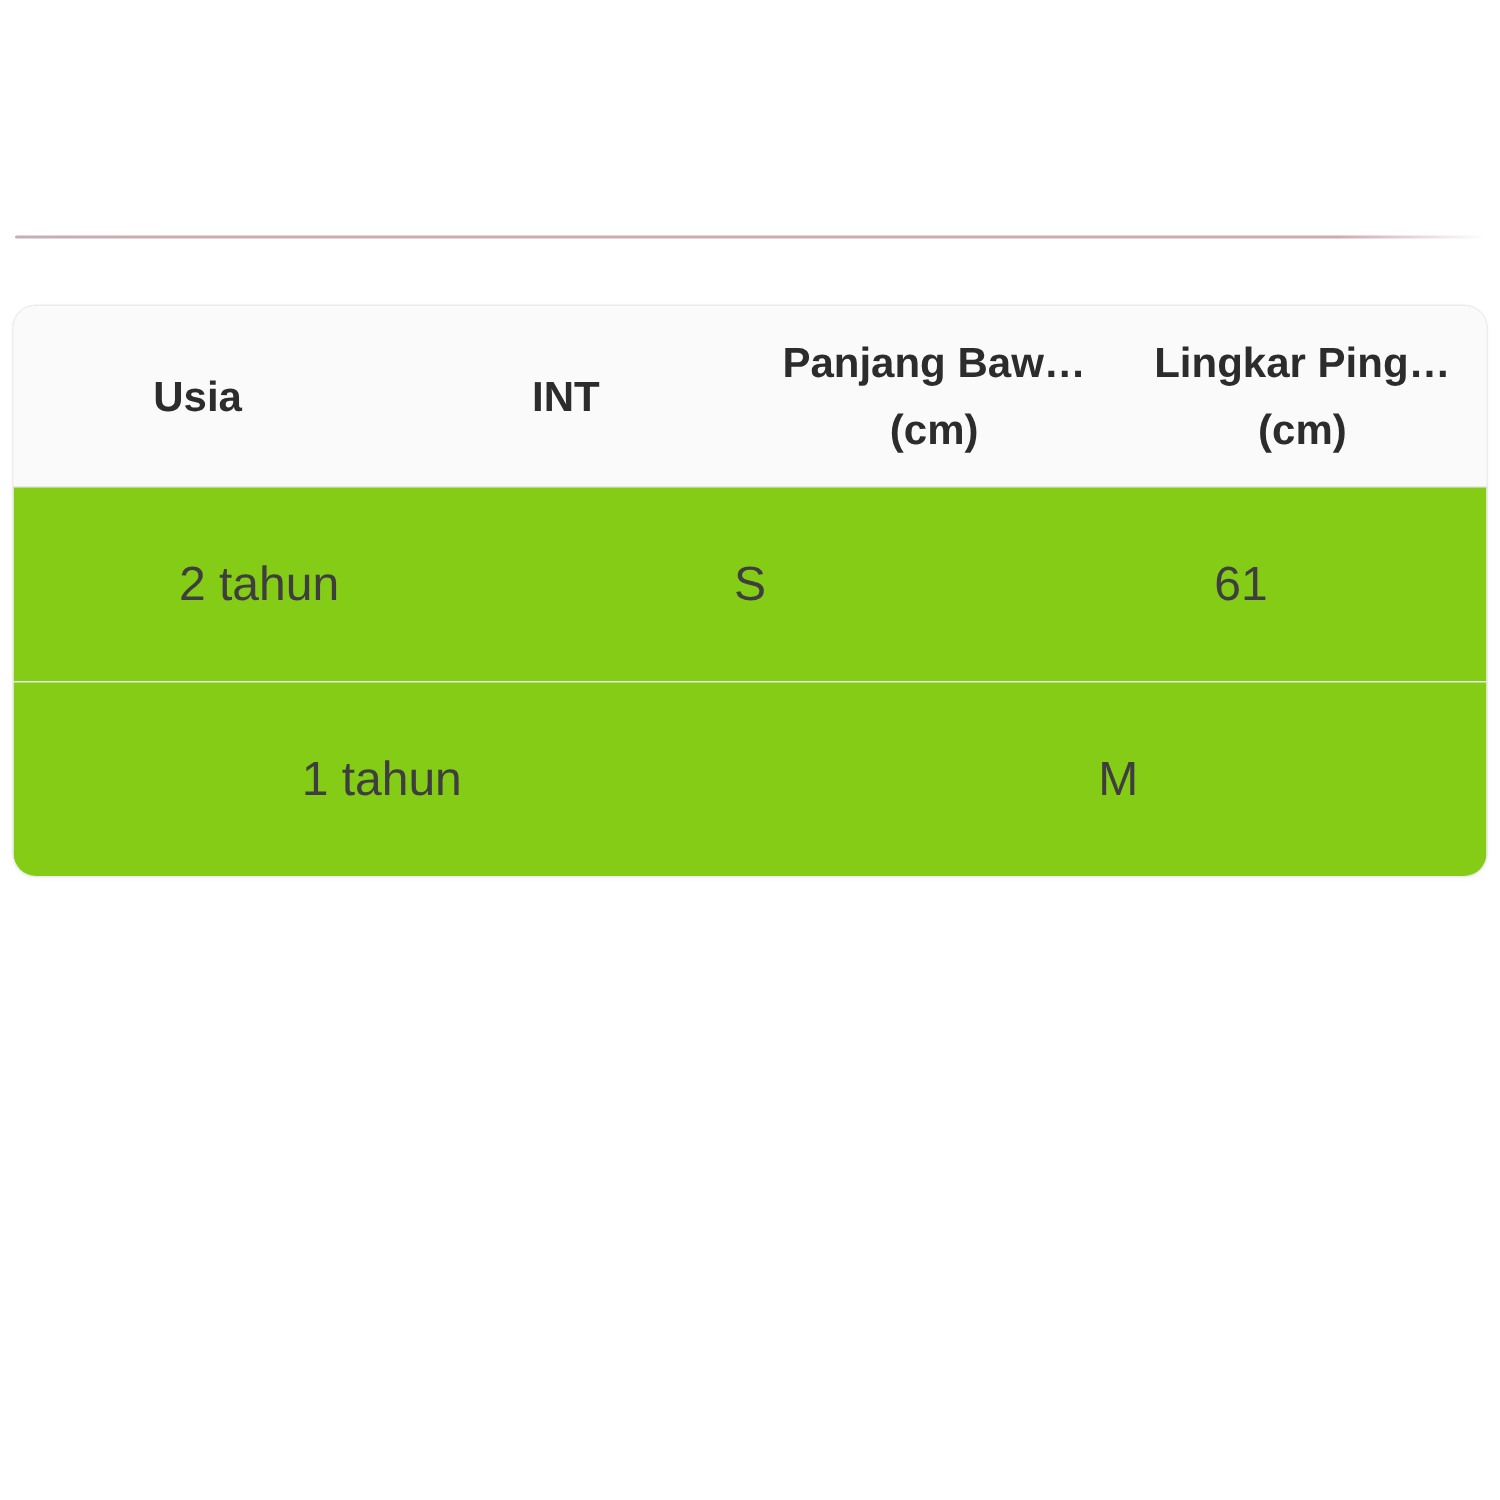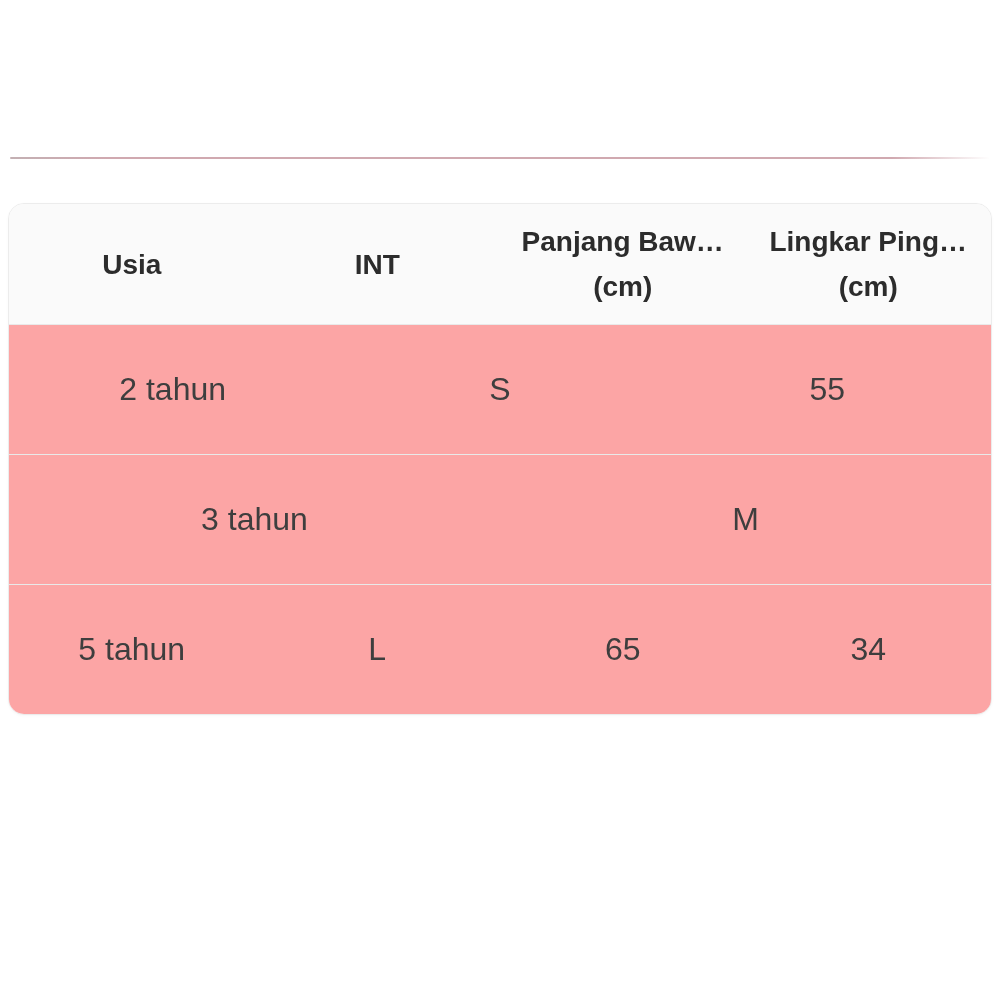--- a/index.html
+++ b/index.html
@@ -56,21 +56,21 @@
     text-align: center;
     white-space: nowrap;
     overflow: hidden;
   }
   .header-cell span:empty { display: none; }
   .data-row {
     display: flex;
     height: 129px;
     align-items: center;
     border-top: 1px solid #e9e9e9;
-    background: #fca5a5;
+    background: #84cc16;
   }
   .data-cell {
     flex: 1 1 25%;
     text-align: center;
     font-size: 32px;
     color: #3e3e3e;
     white-space: nowrap;
   }
 </style>
 </head>
@@ -95,29 +95,23 @@
     </div>
     <div class="header-cell">
       <span>Lingkar Ping…</span>
       <span>(cm)</span>
     </div>
   </div>
 
   <div class="data-row">
     <div class="data-cell">2 tahun</div>
     <div class="data-cell">S</div>
-    <div class="data-cell">55</div>
+    <div class="data-cell">61</div>
   </div>
 
   <div class="data-row">
-    <div class="data-cell">3 tahun</div>
+    <div class="data-cell">1 tahun</div>
     <div class="data-cell">M</div>
   </div>
 
-  <div class="data-row">
-    <div class="data-cell">5 tahun</div>
-    <div class="data-cell">L</div>
-    <div class="data-cell">65</div>
-    <div class="data-cell">34</div>
-  </div>
 
 
 </div>
 
 </body></html>

